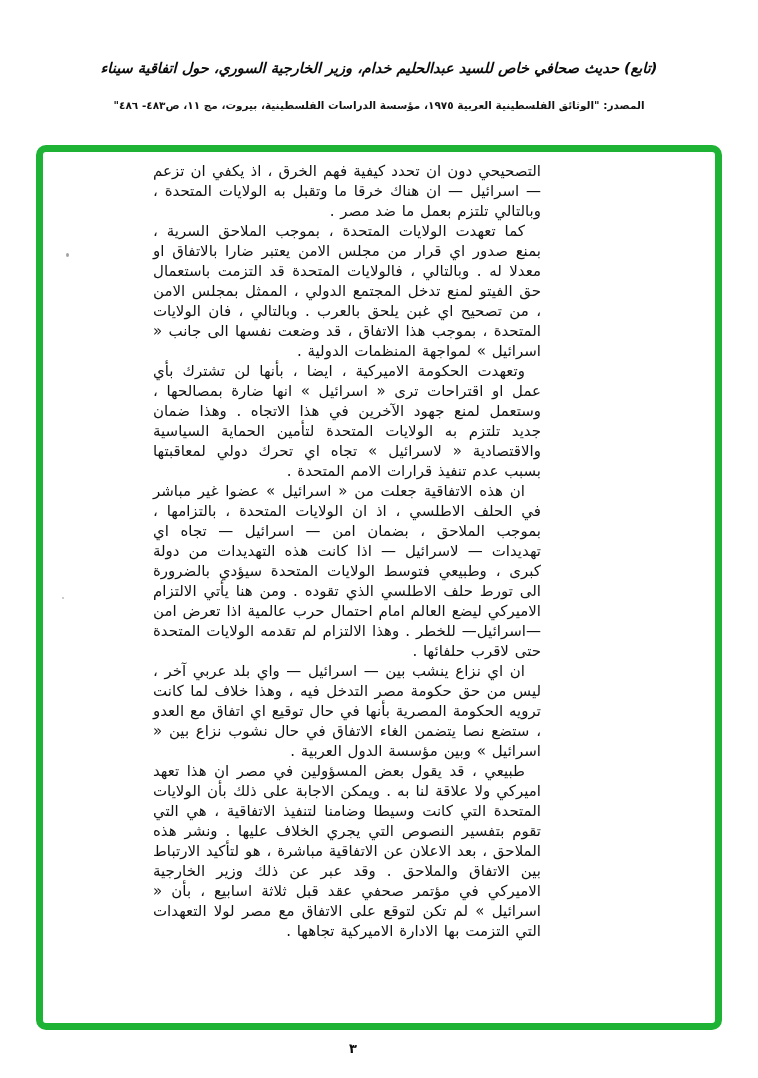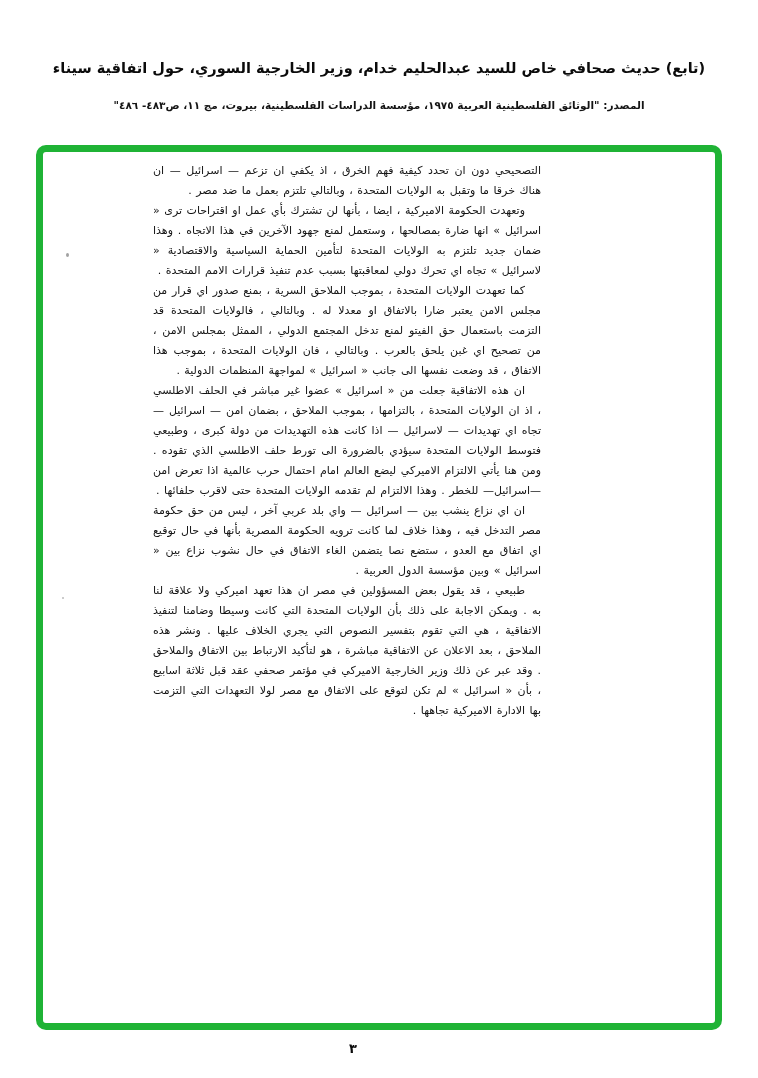--- a/index.html
+++ b/index.html
@@ -16,20 +16,21 @@
   }
   .doc-title {
     position: absolute;
     top: 60px; left: 30px; right: 30px;
     direction: rtl;
     text-align: center;
     font-size: 14.5px;
     font-weight: bold;
     color: #0b0b0b;
     letter-spacing: 0.2px;
+    font-style: italic;
   }
   .doc-source {
     position: absolute;
     top: 99px; left: 40px; right: 40px;
     direction: rtl;
     text-align: center;
     font-size: 10.5px;
     font-weight: bold;
     color: #141414;
   }
@@ -41,21 +42,21 @@
     border-radius: 10px;
     box-sizing: border-box;
     background: transparent;
   }
   .text-column {
     position: absolute;
     left: 153px; top: 161px;
     width: 388px;
     direction: rtl;
     text-align: justify;
-    font-size: 11px;
+    font-size: 15px;
     line-height: 20px;
     color: #131313;
   }
   .text-column p {
     margin: 0;
     word-spacing: 1px;
   }
   .text-column p.indent { text-indent: 16px; }
   .page-number {
     position: absolute;
@@ -77,22 +78,22 @@
 <div class="page">
 
   <div class="doc-title">(تابع) حديث صحافي خاص للسيد عبدالحليم خدام، وزير الخارجية السوري، حول اتفاقية سيناء</div>
 
   <div class="doc-source">المصدر: "الوثائق الفلسطينية العربية ١٩٧٥، مؤسسة الدراسات الفلسطينية، بيروت، مج ١١، ص٤٨٣- ٤٨٦"</div>
 
   <div class="green-frame"></div>
 
   <div class="text-column">
     <p>التصحيحي دون ان تحدد كيفية فهم الخرق ، اذ يكفي ان تزعم — اسرائيل — ان هناك خرقا ما وتقبل به الولايات المتحدة ، وبالتالي تلتزم بعمل ما ضد مصر .</p>
+    <p class="indent">كما تعهدت الولايات المتحدة ، بموجب الملاحق السرية ، بمنع صدور اي قرار من مجلس الامن يعتبر ضارا بالاتفاق او معدلا له . وبالتالي ، فالولايات المتحدة قد التزمت باستعمال حق الفيتو لمنع تدخل المجتمع الدولي ، الممثل بمجلس الامن ، من تصحيح اي غبن يلحق بالعرب . وبالتالي ، فان الولايات المتحدة ، بموجب هذا الاتفاق ، قد وضعت نفسها الى جانب « اسرائيل » لمواجهة المنظمات الدولية .</p>
     <p class="indent">وتعهدت الحكومة الاميركية ، ايضا ، بأنها لن تشترك بأي عمل او اقتراحات ترى « اسرائيل » انها ضارة بمصالحها ، وستعمل لمنع جهود الآخرين في هذا الاتجاه . وهذا ضمان جديد تلتزم به الولايات المتحدة لتأمين الحماية السياسية والاقتصادية « لاسرائيل » تجاه اي تحرك دولي لمعاقبتها بسبب عدم تنفيذ قرارات الامم المتحدة .</p>
-    <p class="indent">كما تعهدت الولايات المتحدة ، بموجب الملاحق السرية ، بمنع صدور اي قرار من مجلس الامن يعتبر ضارا بالاتفاق او معدلا له . وبالتالي ، فالولايات المتحدة قد التزمت باستعمال حق الفيتو لمنع تدخل المجتمع الدولي ، الممثل بمجلس الامن ، من تصحيح اي غبن يلحق بالعرب . وبالتالي ، فان الولايات المتحدة ، بموجب هذا الاتفاق ، قد وضعت نفسها الى جانب « اسرائيل » لمواجهة المنظمات الدولية .</p>
     <p class="indent">ان هذه الاتفاقية جعلت من « اسرائيل » عضوا غير مباشر في الحلف الاطلسي ، اذ ان الولايات المتحدة ، بالتزامها ، بموجب الملاحق ، بضمان امن — اسرائيل — تجاه اي تهديدات — لاسرائيل — اذا كانت هذه التهديدات من دولة كبرى ، وطبيعي فتوسط الولايات المتحدة سيؤدي بالضرورة الى تورط حلف الاطلسي الذي تقوده . ومن هنا يأتي الالتزام الاميركي ليضع العالم امام احتمال حرب عالمية اذا تعرض امن —اسرائيل— للخطر . وهذا الالتزام لم تقدمه الولايات المتحدة حتى لاقرب حلفائها .</p>
     <p class="indent">ان اي نزاع ينشب بين — اسرائيل — واي بلد عربي آخر ، ليس من حق حكومة مصر التدخل فيه ، وهذا خلاف لما كانت ترويه الحكومة المصرية بأنها في حال توقيع اي اتفاق مع العدو ، ستضع نصا يتضمن الغاء الاتفاق في حال نشوب نزاع بين « اسرائيل » وبين مؤسسة الدول العربية .</p>
     <p class="indent">طبيعي ، قد يقول بعض المسؤولين في مصر ان هذا تعهد اميركي ولا علاقة لنا به . ويمكن الاجابة على ذلك بأن الولايات المتحدة التي كانت وسيطا وضامنا لتنفيذ الاتفاقية ، هي التي تقوم بتفسير النصوص التي يجري الخلاف عليها . ونشر هذه الملاحق ، بعد الاعلان عن الاتفاقية مباشرة ، هو لتأكيد الارتباط بين الاتفاق والملاحق . وقد عبر عن ذلك وزير الخارجية الاميركي في مؤتمر صحفي عقد قبل ثلاثة اسابيع ، بأن « اسرائيل » لم تكن لتوقع على الاتفاق مع مصر لولا التعهدات التي التزمت بها الادارة الاميركية تجاهها .</p>
   </div>
 
   <div class="page-number">٣</div>
 
   <div class="scan-speck" style="left:66px; top:253px; width:3px; height:4px; opacity:.55;"></div>
   <div class="scan-speck" style="left:62px; top:597px; width:2px; height:2px; opacity:.4;"></div>
 

